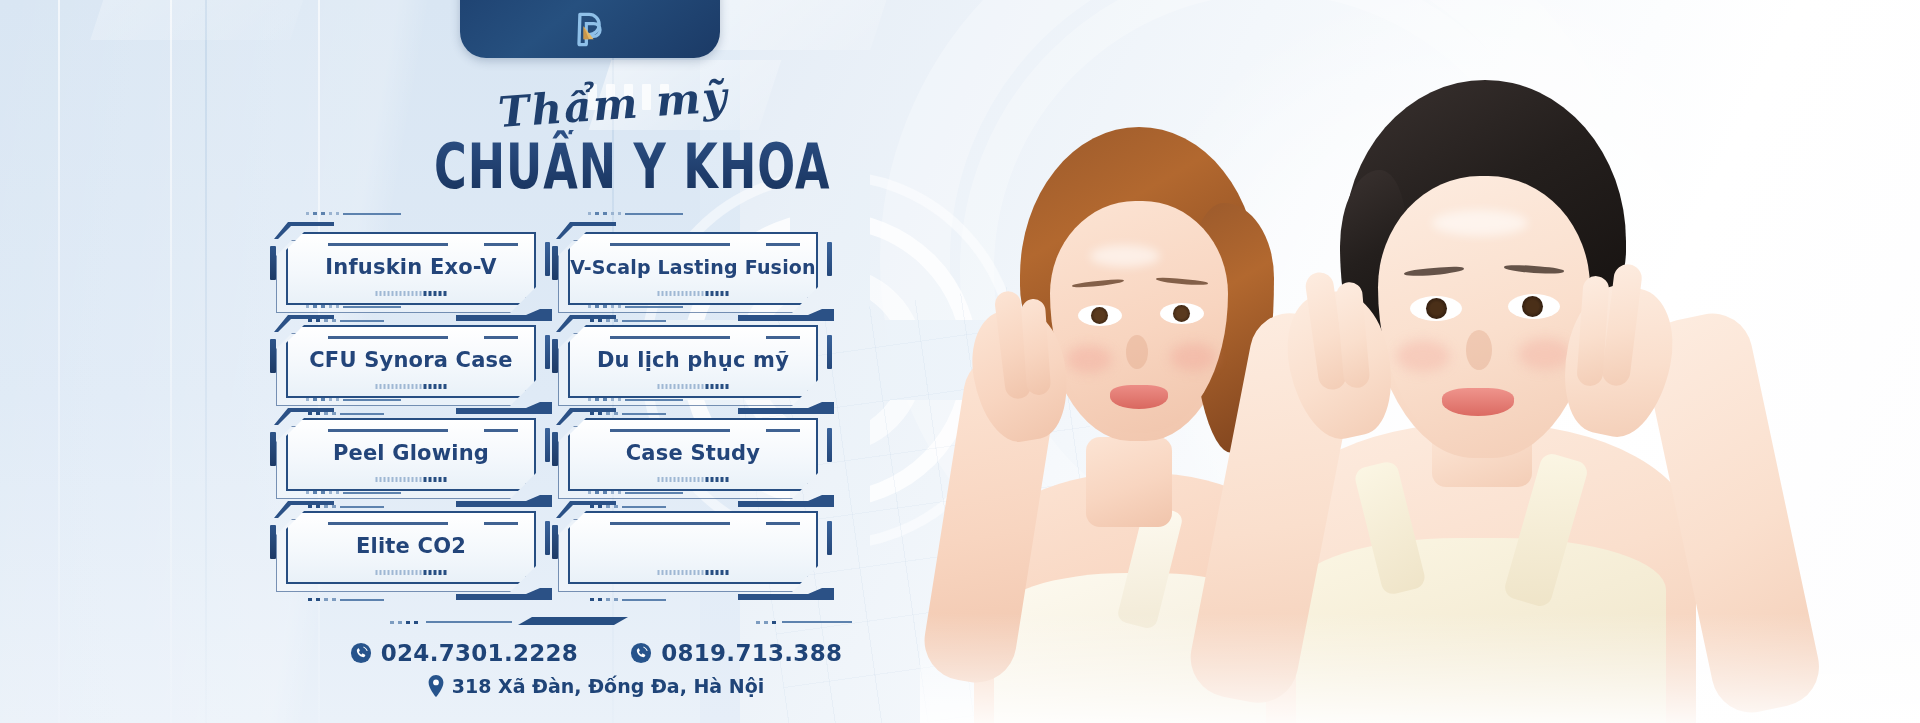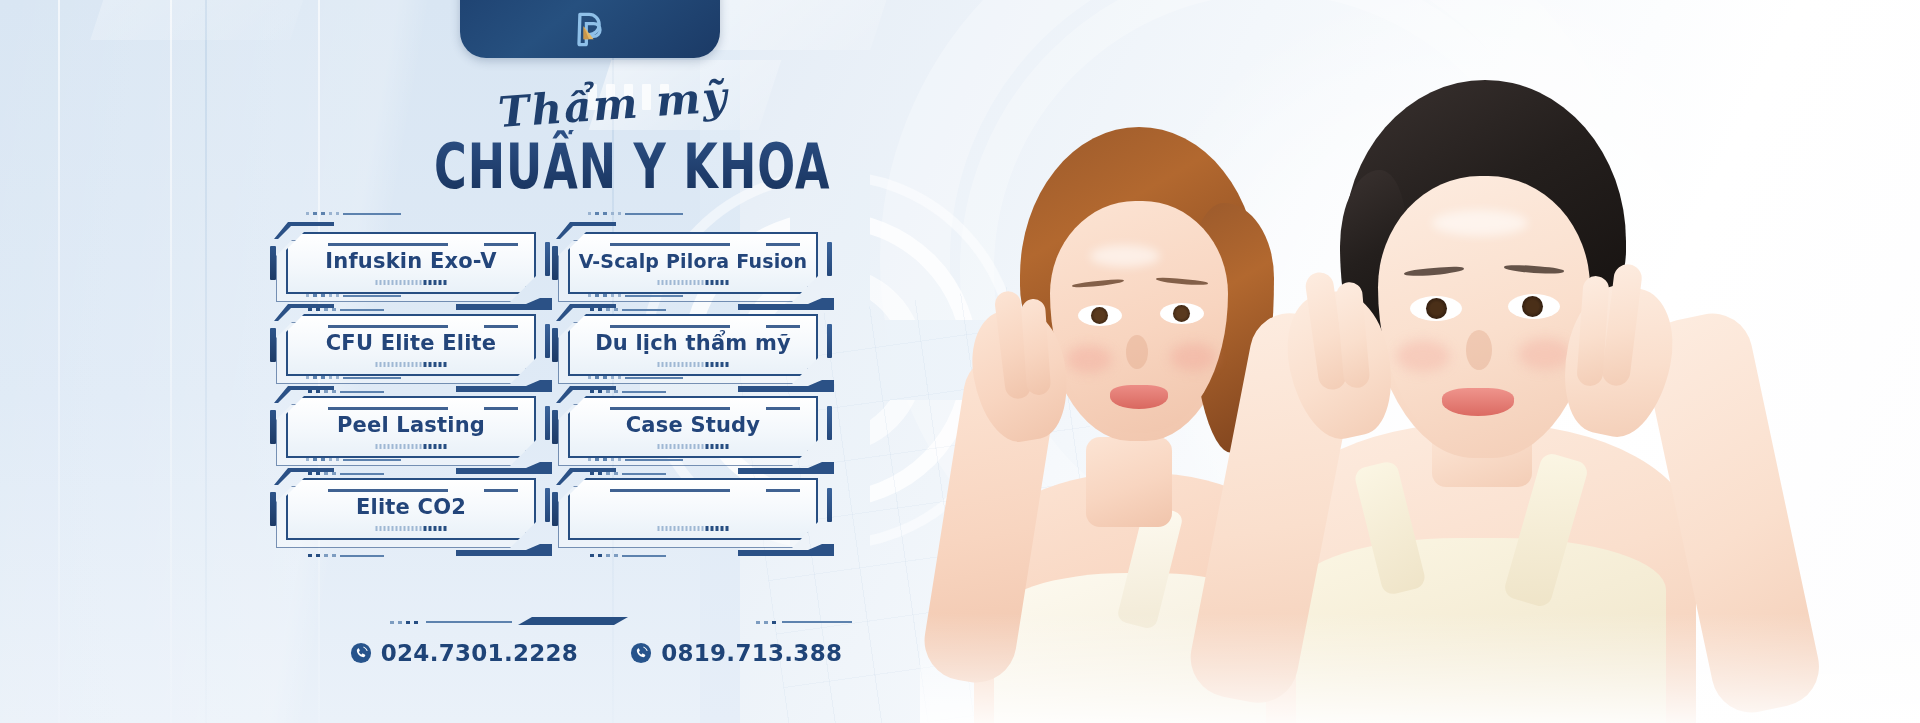--- a/index.html
+++ b/index.html
@@ -137,21 +137,21 @@
   
   .services{
     position:absolute; left:286px; top:232px;
     width:620px;
     display:grid;
     grid-template-columns:250px 250px;
     column-gap:32px; row-gap:20px;
   }
   .svc{
     position:relative;
-    height:62px;
+    height:73px;
   }
   
   .svc .back{
     position:absolute; left:-10px; top:8px; right:10px; bottom:-8px;
     background:rgba(255,255,255,.55);
     border:1.5px solid #2b5186;
     clip-path:polygon(16px 0, 100% 0, 100% calc(100% - 16px), calc(100% - 16px) 100%, 0 100%, 0 16px);
     opacity:.6;
   }
   .svc .plate{
@@ -487,21 +487,21 @@
           <i class="s"></i>
           <i></i>
           <i></i>
           <i class="s"></i>
           <i class="s"></i>
           <span class="line"></span>
         </span>
       <span class="plate">
         <span class="topline"></span>
           <span class="topline2"></span>
-        <span class="label">V-Scalp Pilora Fusion</span>
+        <span class="label">V-Scalp Lasting Fusion</span>
         <span class="dots">
             <i></i>
             <i></i>
             <i></i>
             <i></i>
             <i></i>
             <i></i>
             <i></i>
             <i></i>
             <i></i>
@@ -534,21 +534,21 @@
           <i class="s"></i>
           <i></i>
           <i></i>
           <i class="s"></i>
           <i class="s"></i>
           <span class="line"></span>
         </span>
       <span class="plate">
         <span class="topline"></span>
           <span class="topline2"></span>
-        <span class="label">CFU Elite Elite</span>
+        <span class="label">CFU Synora Case</span>
         <span class="dots">
             <i></i>
             <i></i>
             <i></i>
             <i></i>
             <i></i>
             <i></i>
             <i></i>
             <i></i>
             <i></i>
@@ -581,21 +581,21 @@
           <i class="s"></i>
           <i></i>
           <i></i>
           <i class="s"></i>
           <i class="s"></i>
           <span class="line"></span>
         </span>
       <span class="plate">
         <span class="topline"></span>
           <span class="topline2"></span>
-        <span class="label">Du lịch thẩm mỹ</span>
+        <span class="label">Du lịch phục mỹ</span>
         <span class="dots">
             <i></i>
             <i></i>
             <i></i>
             <i></i>
             <i></i>
             <i></i>
             <i></i>
             <i></i>
             <i></i>
@@ -628,21 +628,21 @@
           <i class="s"></i>
           <i></i>
           <i></i>
           <i class="s"></i>
           <i class="s"></i>
           <span class="line"></span>
         </span>
       <span class="plate">
         <span class="topline"></span>
           <span class="topline2"></span>
-        <span class="label">Peel Lasting</span>
+        <span class="label">Peel Glowing</span>
         <span class="dots">
             <i></i>
             <i></i>
             <i></i>
             <i></i>
             <i></i>
             <i></i>
             <i></i>
             <i></i>
             <i></i>
@@ -843,15 +843,24 @@
         <span class="ic">
           <svg viewBox="0 0 24 24" width="22" height="22" aria-hidden="true">
             <circle cx="12" cy="12" r="11" fill="#27548c"></circle>
             <path d="M8.3 6.6c.5-.2 1 0 1.3.5l1 1.7c.2.4.1.9-.2 1.2l-.7.6c-.1.1-.1.3 0 .5.5 1 1.4 1.9 2.4 2.5.2.1.4.1.5 0l.6-.7c.3-.3.8-.4 1.2-.2l1.7 1c.5.3.7.8.5 1.3-.3.9-1.2 1.6-2.2 1.5-3.5-.3-6.6-3.4-6.9-6.9-.1-1 .6-1.9 1.5-2.2z" fill="#ffffff"></path>
             <path d="M15 5.6a7 7 0 0 1 3.6 3.6" fill="none" stroke="#ffffff" stroke-width="1.1" stroke-linecap="round"></path>
           </svg>
         </span>
         <span class="num">0819.713.388</span>
       </div>
     </div>
+    <div class="addr">
+      <span class="ic pin">
+        <svg viewBox="0 0 16 22" width="16" height="22" aria-hidden="true">
+          <path d="M8 0C3.9 0 .6 3.3.6 7.4c0 5.5 6.5 13.6 6.8 14 .3.4.9.4 1.2 0 .3-.4 6.8-8.5 6.8-14C15.4 3.3 12.1 0 8 0z" fill="#27548c"></path>
+          <circle cx="8" cy="7.4" r="2.9" fill="#ffffff"></circle>
+        </svg>
+      </span>
+      <span class="txt">318 Xã Đàn, Đống Đa, Hà Nội</span>
+    </div>
   </div>
 
 </div>
 
 </body></html>

